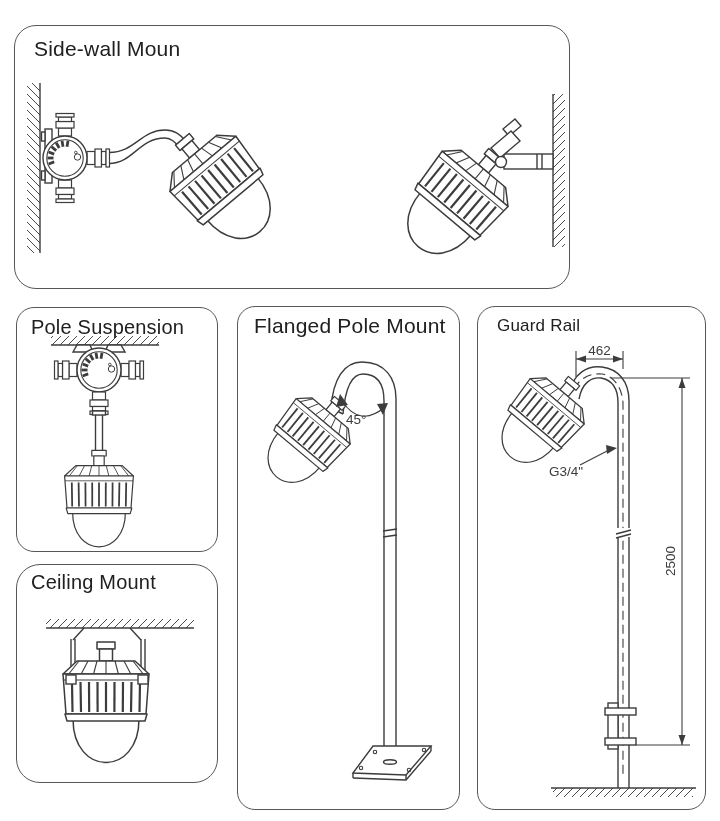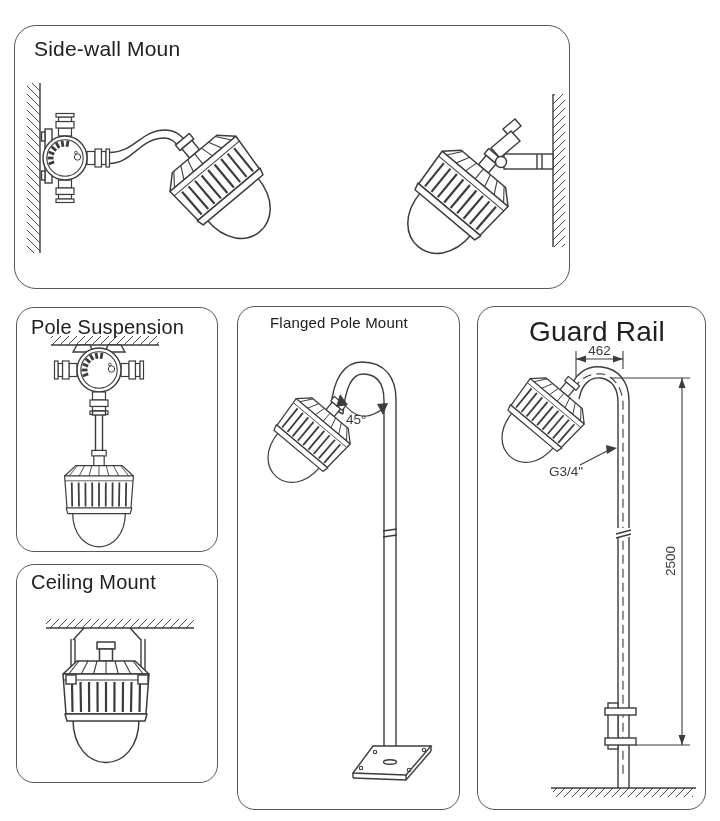--- a/index.html
+++ b/index.html
@@ -10,28 +10,28 @@
   .panel{
     position:absolute;background:#fff;border:1.5px solid #575757;
     border-radius:18px;box-sizing:border-box;
   }
   .panel svg{position:absolute;left:0;top:0;}
   .ptitle{
     position:absolute;color:#202020;letter-spacing:0.2px;white-space:nowrap;
   }
   #p-sidewall{left:14px;top:25px;width:556px;height:264px;border-radius:22px;}
   #p-pole{left:16px;top:307px;width:202px;height:245px;}
-  #p-ceiling{left:16px;top:564px;width:202px;height:219px;}
+  #p-ceiling{left:16px;top:564px;width:202px;height:219px;border-radius:24px;}
   #p-flanged{left:237px;top:306px;width:223px;height:504px;}
   #p-guard{left:477px;top:306px;width:229px;height:504px;}
   #t-sidewall{left:19px;top:11px;font-size:21px;}
   #t-pole{left:14px;top:8px;font-size:20px;}
   #t-ceiling{left:14px;top:6px;font-size:20px;}
-  #t-flanged{left:16px;top:7px;font-size:15px;margin-left:16px;}
-  #t-guard{left:19px;top:9px;font-size:28px;margin-left:32px;}
+  #t-flanged{left:16px;top:7px;font-size:21px;}
+  #t-guard{left:19px;top:9px;font-size:17px;}
   svg text{fill:#3c3c3c;font-family:"Liberation Sans", sans-serif;}
   .ln{stroke:#3c3c3c;stroke-width:1.4;fill:none;}
   .fw{stroke:#3c3c3c;stroke-width:1.4;fill:#ffffff;}
   .dim{stroke:#3c3c3c;stroke-width:1.1;fill:none;}
   .arr{fill:#3c3c3c;stroke:none;}
 </style>
 </head>
 <body>
 
 <svg width="0" height="0" style="position:absolute">

